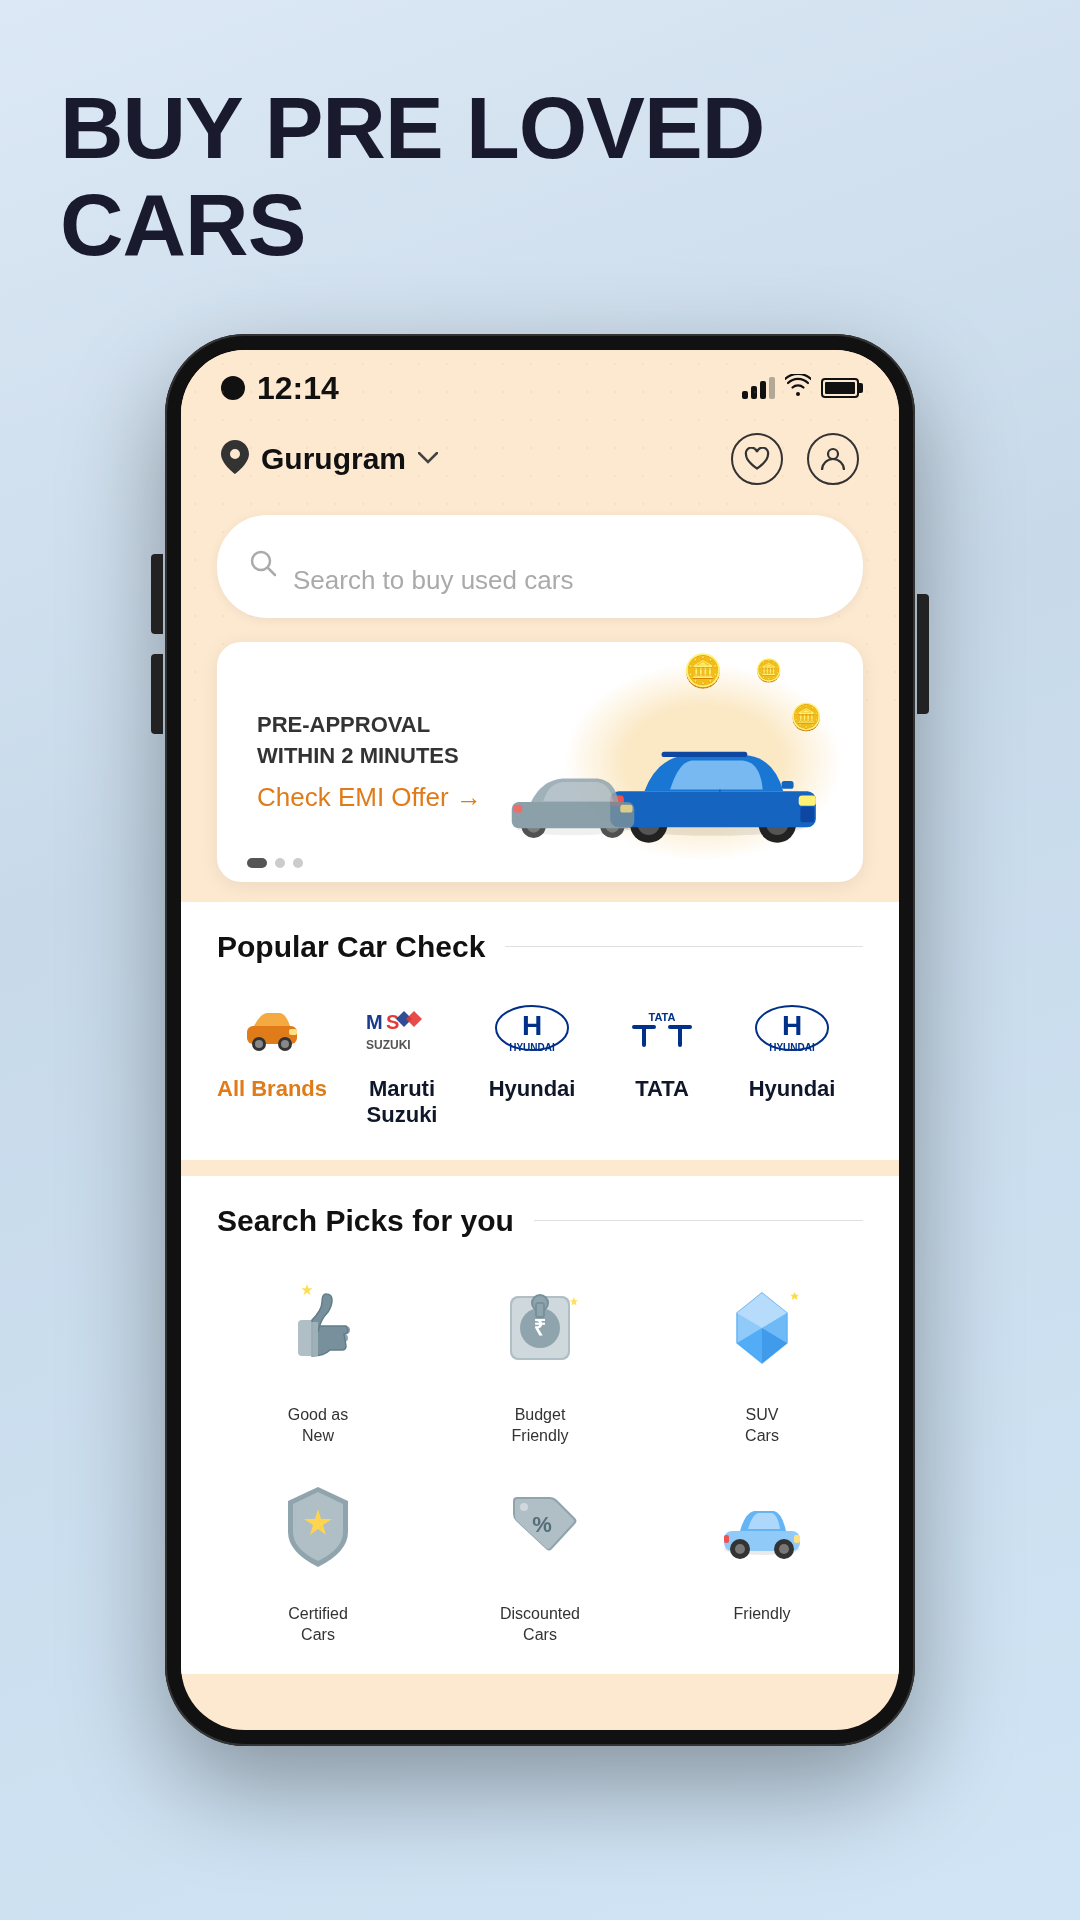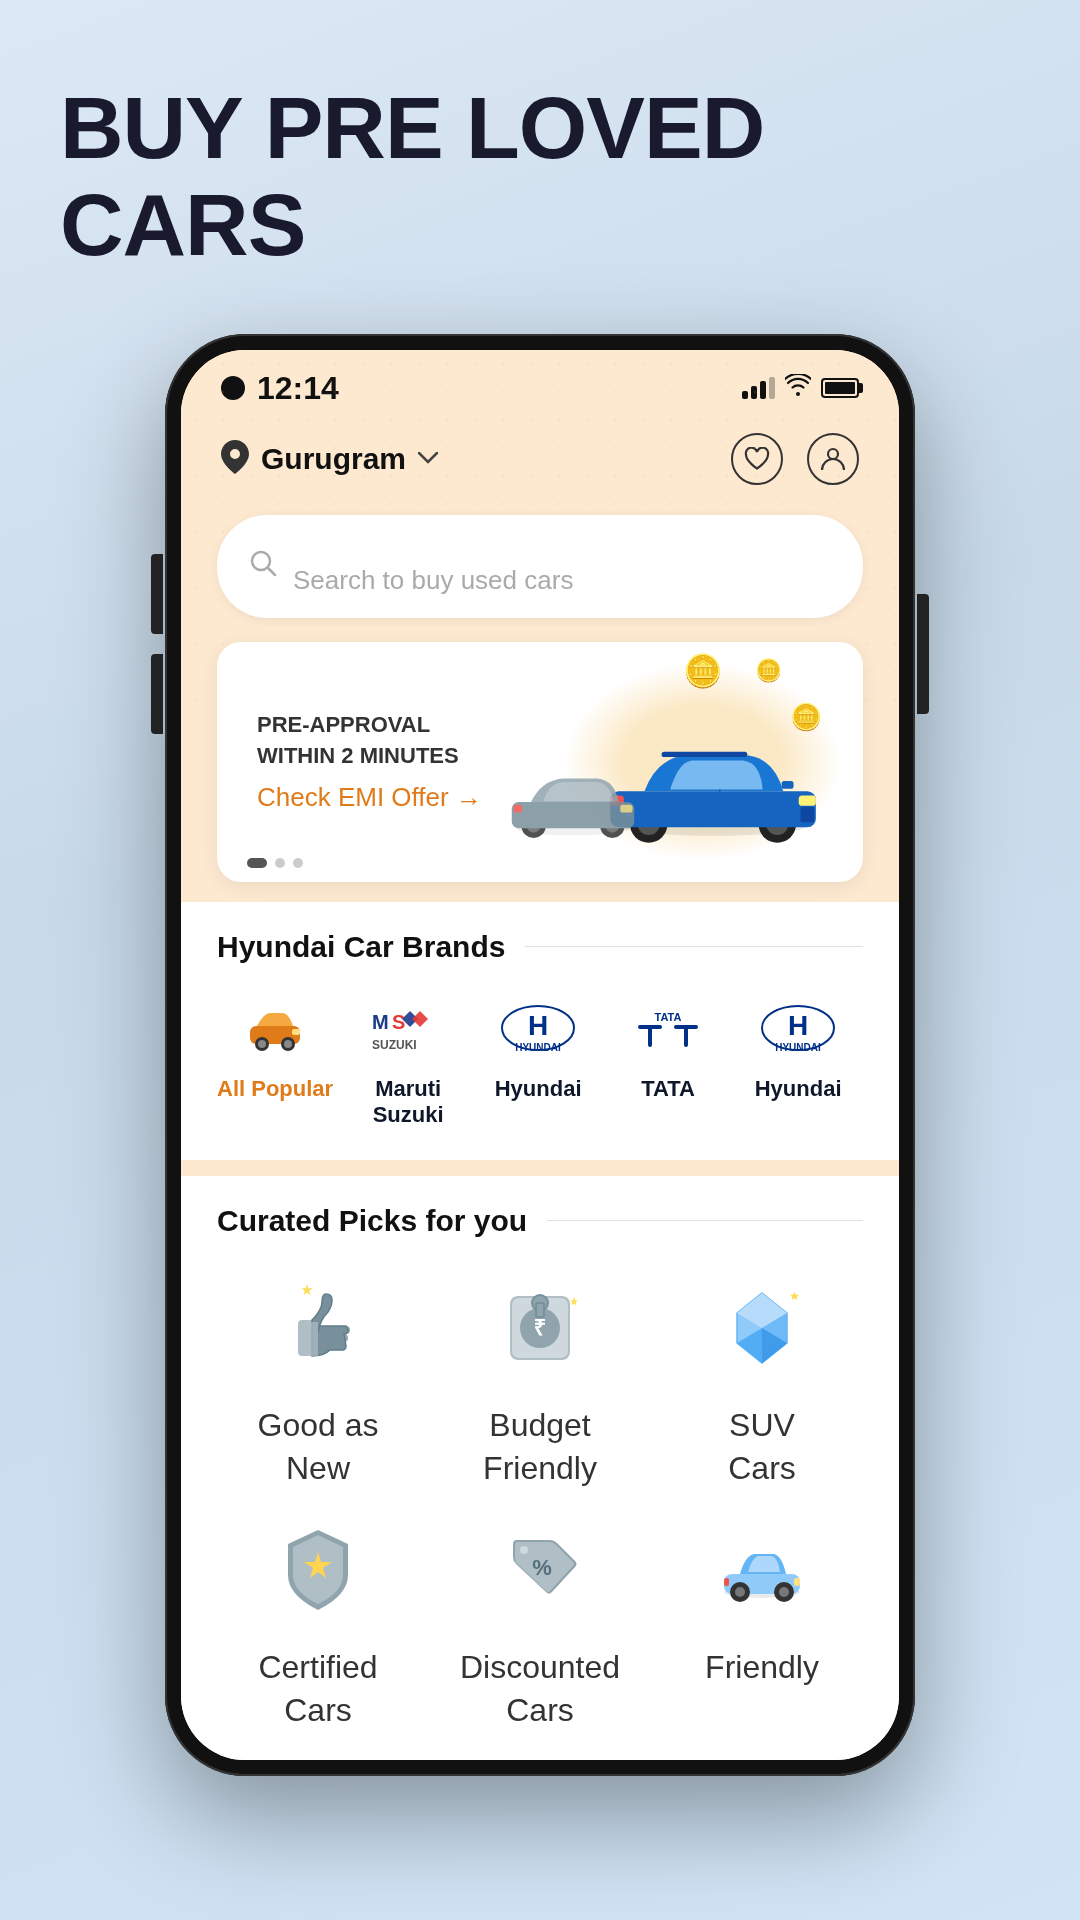--- a/index.html
+++ b/index.html
@@ -380,21 +380,21 @@
       cursor: pointer;
     }
     .pick-icon {
       width: 120px;
       height: 120px;
       display: flex;
       align-items: center;
       justify-content: center;
     }
     .pick-label {
-      font-size: 32px;
+      font-size: 16px;
       color: #333;
       text-align: center;
       font-weight: 500;
       line-height: 1.35;
     }
   </style>
 </head>
 <body>
 
 <div class="hero-section">
@@ -537,39 +537,39 @@
 
         <div class="banner-dots">
           <div class="bdot"></div>
           <div class="bdot small"></div>
           <div class="bdot small"></div>
         </div>
       </div>
 
       <div class="section">
         <div class="section-header">
-          <span class="section-title">Hyundai Car Brands</span>
+          <span class="section-title">Popular Car Check</span>
           <div class="section-line"></div>
         </div>
         <div class="brands-row">
 
           <div class="brand-item">
             <div class="brand-logo">
               <svg width="60" height="50" viewBox="0 0 60 50" fill="none">
 
                 <rect x="5" y="22" width="50" height="18" rx="6" fill="#e07b1a"></rect>
                 <path d="M12 22 Q18 10 25 9 L38 9 Q44 10 48 22Z" fill="#f4a941"></path>
                 <circle cx="17" cy="40" r="7" fill="#333"></circle>
                 <circle cx="17" cy="40" r="4" fill="#888"></circle>
                 <circle cx="43" cy="40" r="7" fill="#333"></circle>
                 <circle cx="43" cy="40" r="4" fill="#888"></circle>
                 <rect x="47" y="25" width="8" height="6" rx="2" fill="#ffe082"></rect>
               </svg>
             </div>
-            <span class="brand-label">All Popular</span>
+            <span class="brand-label">All Brands</span>
           </div>
 
           <div class="brand-item">
             <div class="brand-logo">
               <svg width="80" height="55" viewBox="0 0 80 55" fill="none">
 
                 <text x="4" y="28" font-size="20" font-weight="900" fill="#1a3a8a" font-family="Arial">M</text>
 
                 <text x="24" y="28" font-size="20" font-weight="900" fill="#e53935" font-family="Arial">S</text>
 
@@ -617,21 +617,21 @@
               </svg>
             </div>
             <span class="brand-label dark">Hyundai</span>
           </div>
 
         </div>
       </div>
 
       <div class="section" style="margin-top:16px;">
         <div class="section-header">
-          <span class="section-title">Curated Picks for you</span>
+          <span class="section-title">Search Picks for you</span>
           <div class="section-line"></div>
         </div>
         <div class="picks-grid">
 
           <div class="pick-item">
             <div class="pick-icon">
               <svg width="100" height="100" viewBox="0 0 100 100" fill="none">
 
                 <rect x="30" y="42" width="20" height="36" rx="4" fill="#b0bec5"></rect>
                 <path d="M50 54 Q52 42 60 34 Q64 28 64 22 Q64 16 58 16 Q54 16 54 24 Q54 32 44 42 L44 78 Q56 78 62 72 L74 72 Q78 72 78 68 Q78 64 74 64 L76 64 Q80 64 80 60 Q80 56 76 56 L78 56 Q82 56 82 52 Q82 48 78 48 L52 48 Q52 48 54 40" fill="#90a4ae"></path>

